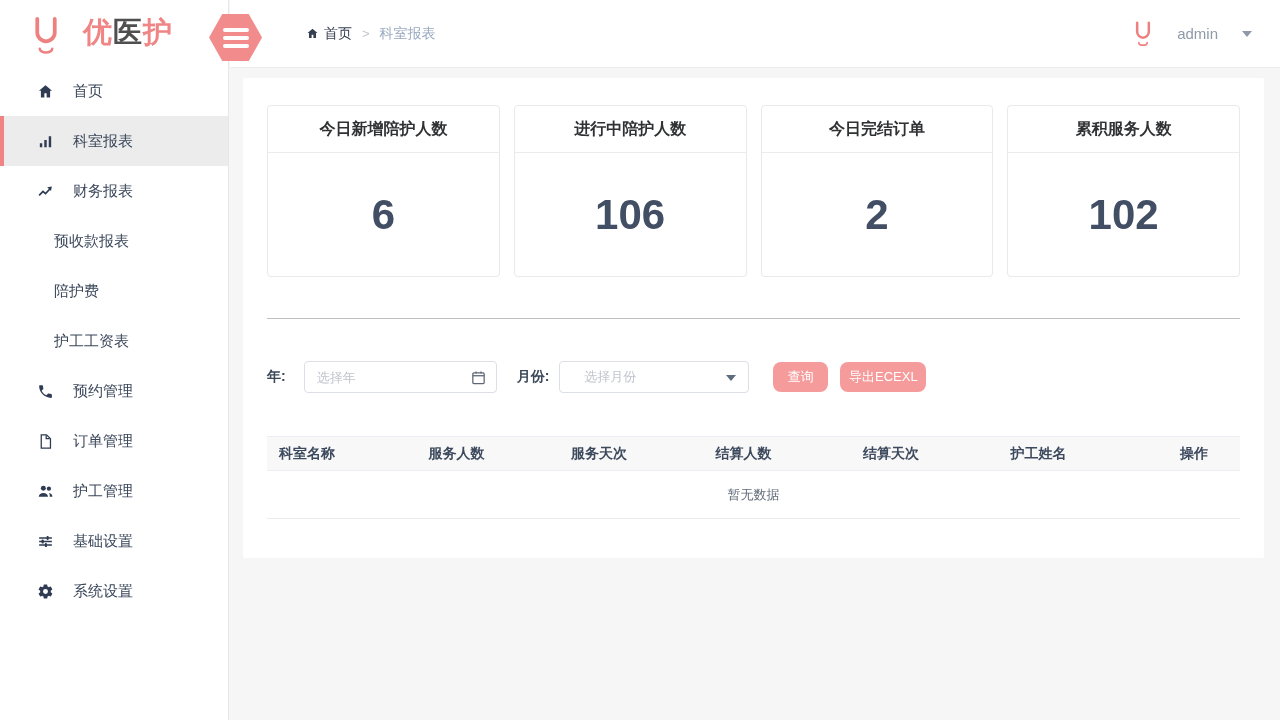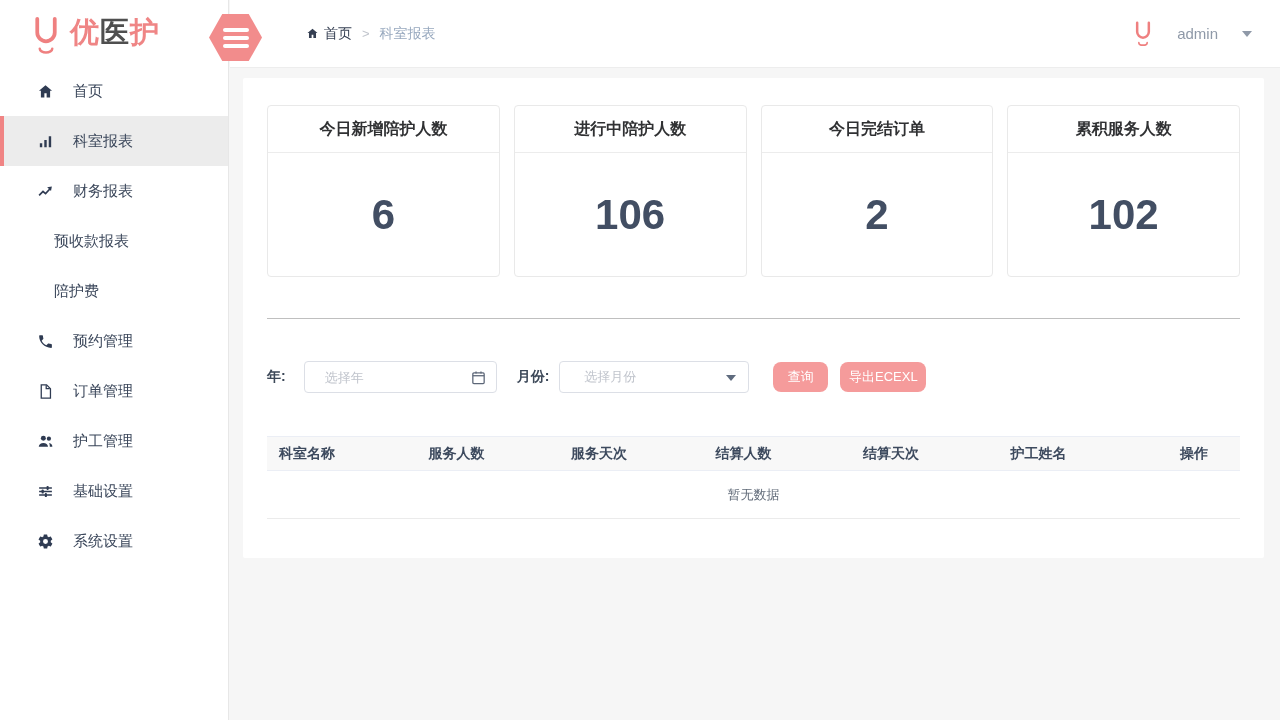--- a/index.html
+++ b/index.html
@@ -12,21 +12,21 @@
     --number-ink:#424e63;
   }
   *{margin:0;padding:0;box-sizing:border-box;}
   html,body{width:1280px;height:720px;overflow:hidden;}
   body{font-family:"Liberation Sans","DejaVu Sans",sans-serif;background:#f6f6f6;position:relative;color:var(--ink);}
 
   
   .sidebar{position:absolute;left:0;top:0;width:229px;height:720px;background:#fff;border-right:1px solid #e7e7e7;z-index:5;}
   .logo-row{height:66px;display:flex;align-items:center;padding-left:31px;}
   .logo-mark{width:30px;height:40px;margin-top:4px;}
-  .logo-text{font-size:29px;font-weight:bold;margin-left:9px;letter-spacing:1px;}
+  .logo-text{font-size:29px;font-weight:bold;margin-left:22px;letter-spacing:1px;}
   .logo-text .pink{color:#ef8585;}
   .logo-text .dark{color:#4f4f4f;}
   .menu{list-style:none;}
   .menu-item{height:50px;display:flex;align-items:center;border-left:4px solid transparent;cursor:pointer;font-size:15px;color:var(--ink);}
   .menu-item.active{background:#ececec;border-left-color:var(--active-border);}
   .menu-item .mi-icon{width:17px;height:17px;margin-left:33px;display:flex;align-items:center;justify-content:center;flex:none;}
   .menu-item .mi-label{margin-left:19px;}
   .menu-item.sub .mi-label{margin-left:50px;}
 
   
@@ -51,21 +51,21 @@
   .cards{display:flex;gap:14px;}
   .stat-card{flex:1;height:172px;border:1px solid #e9e9e9;border-radius:4px;background:#fff;}
   .stat-title{height:47px;display:flex;align-items:center;justify-content:center;border-bottom:1px solid #ececec;font-size:16px;font-weight:bold;color:#303133;}
   .stat-value{height:124px;display:flex;align-items:center;justify-content:center;font-size:42px;font-weight:bold;color:var(--number-ink);}
   .divider{height:1px;background:#bfbfbf;margin-top:41px;}
 
   
   .filter-row{margin-top:42px;display:flex;align-items:center;font-size:14px;}
   .filter-label{color:#3c4858;font-weight:bold;}
   .text-input{position:relative;width:193px;height:32px;border:1px solid #dcdfe6;border-radius:4px;margin-left:18px;display:flex;align-items:center;background:#fff;}
-  .text-input input{border:none;outline:none;width:150px;height:28px;margin-left:20px;font-size:13px;color:#14532d;font-family:"Liberation Sans",sans-serif;background:transparent;}
+  .text-input input{border:none;outline:none;width:150px;height:28px;margin-left:12px;font-size:13px;color:#14532d;font-family:"Liberation Sans",sans-serif;background:transparent;}
   .text-input input::placeholder{color:#c0c4cc;}
   .input-icon{position:absolute;right:9px;top:7px;width:17px;height:17px;}
   .month-label{margin-left:20px;}
   .select-box{position:relative;width:190px;height:32px;border:1px solid #dcdfe6;border-radius:4px;margin-left:10px;display:flex;align-items:center;cursor:pointer;background:#fff;}
   .select-placeholder{margin-left:24px;font-size:13px;color:#c0c4cc;}
   .select-caret{position:absolute;right:12px;top:13px;width:0;height:0;border-left:5px solid transparent;border-right:5px solid transparent;border-top:6px solid #5f6b7e;}
   .btn{height:30px;border:none;border-radius:8px;background:var(--accent);color:#fff;font-size:13px;cursor:pointer;font-family:"Liberation Sans",sans-serif;}
   .btn-search{width:55px;margin-left:24px;}
   .btn-export{width:86px;margin-left:12px;}
 
@@ -167,20 +167,23 @@
             <use href="#sym-trend"></use>
           </svg>
         </span>
       <span class="mi-label">财务报表</span>
     </li>
     <li class="menu-item sub">
       <span class="mi-label">预收款报表</span>
     </li>
     <li class="menu-item sub">
       <span class="mi-label">陪护费</span>
+    </li>
+    <li class="menu-item sub">
+      <span class="mi-label">护工工资表</span>
     </li>
     <li class="menu-item">
       <span class="mi-icon">
           <svg width="17" height="17" fill="#2f3b52">
             <use href="#sym-phone"></use>
           </svg>
         </span>
       <span class="mi-label">预约管理</span>
     </li>
     <li class="menu-item">

